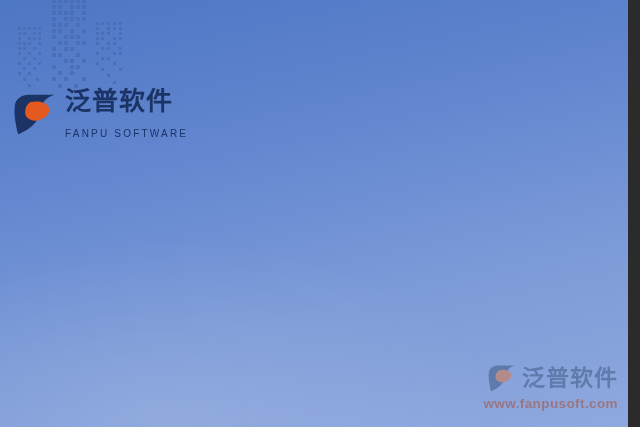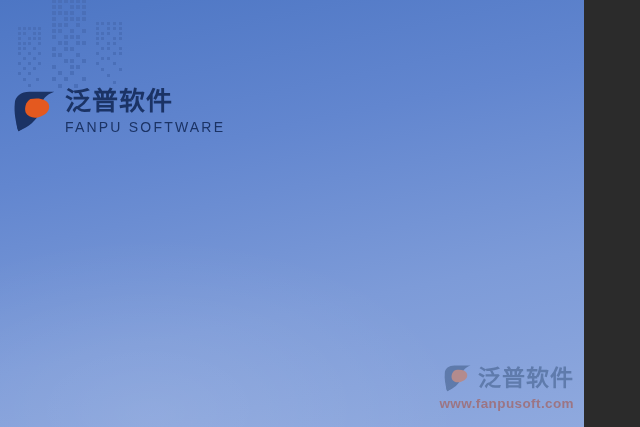--- a/index.html
+++ b/index.html
@@ -8,21 +8,21 @@
     padding: 0;
     background: #2b2b2b;
   }
   body {
     font-family: "Liberation Sans", "DejaVu Sans", sans-serif;
   }
 
   
   .banner {
     position: relative;
-    width: 584px;
+    width: 628px;
     height: 427px;
     overflow: hidden;
     background: linear-gradient(168deg, #4d76c4 0%, #6286cf 34%, #7d9bd8 68%, #8fa9de 100%);
   }
   
   .banner::after {
     content: "";
     position: absolute;
     left: -10%;
     bottom: -25%;
@@ -64,25 +64,25 @@
   }
   .brand-cn {
     font-size: 26px;
     font-weight: 700;
     color: #1b3365;
     letter-spacing: 1px;
     line-height: 1.05;
     white-space: nowrap;
   }
   .brand-en {
-    font-size: 14px;
+    font-size: 10px;
     font-weight: 400;
     color: #1b3365;
     letter-spacing: 2.2px;
-    margin-top: 4px;
+    margin-top: 14px;
     white-space: nowrap;
   }
 
   
   .headline {
     position: absolute;
     left: 0;
     right: 0;
     top: 192px;
     text-align: center;

